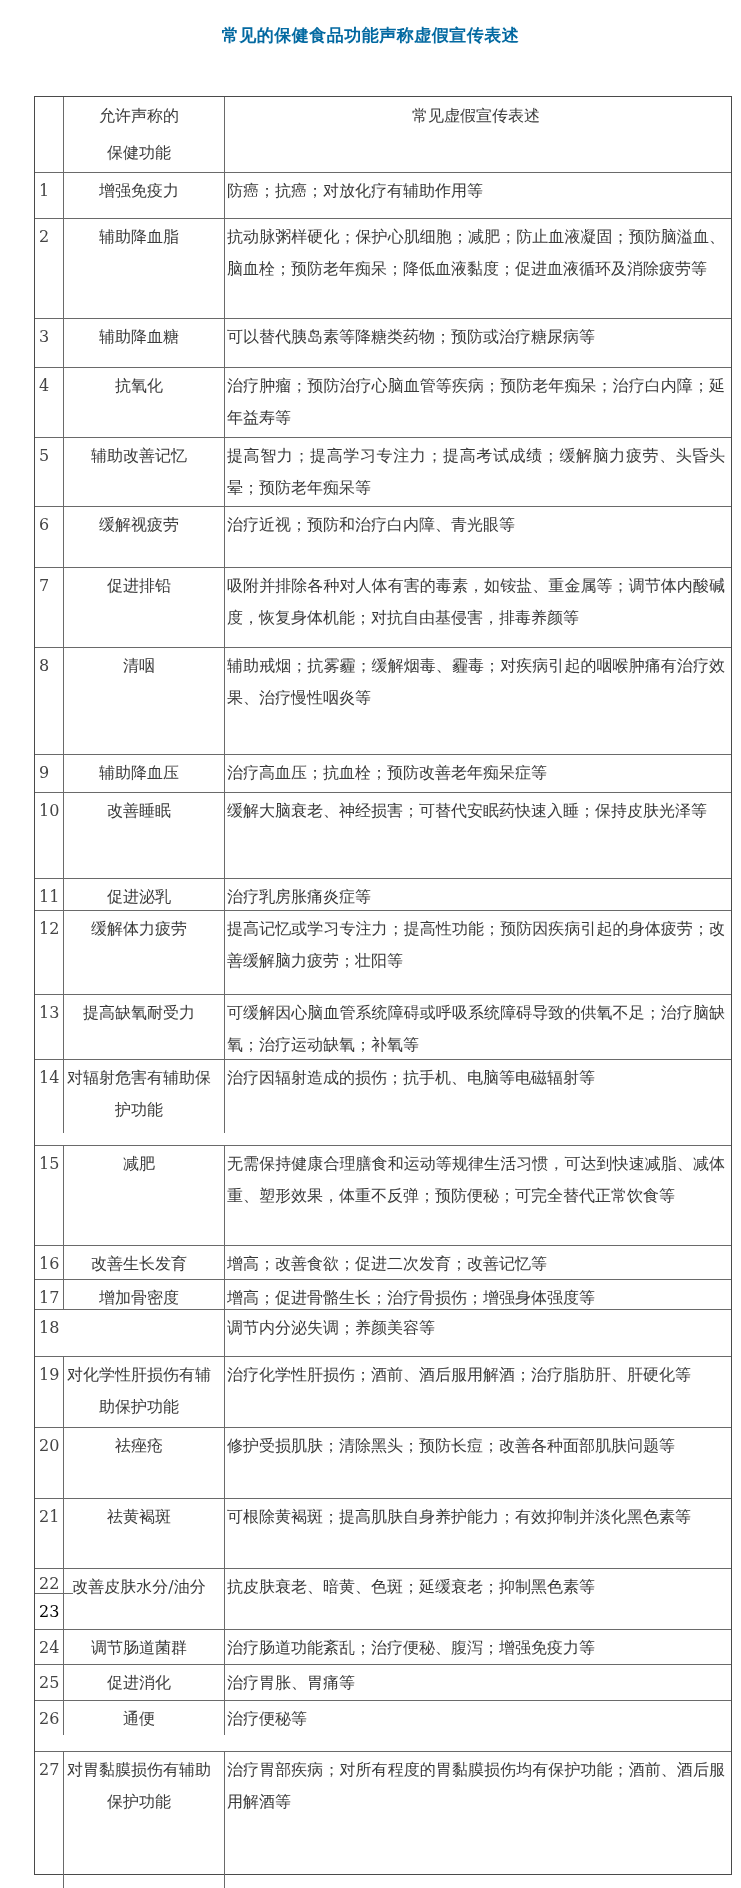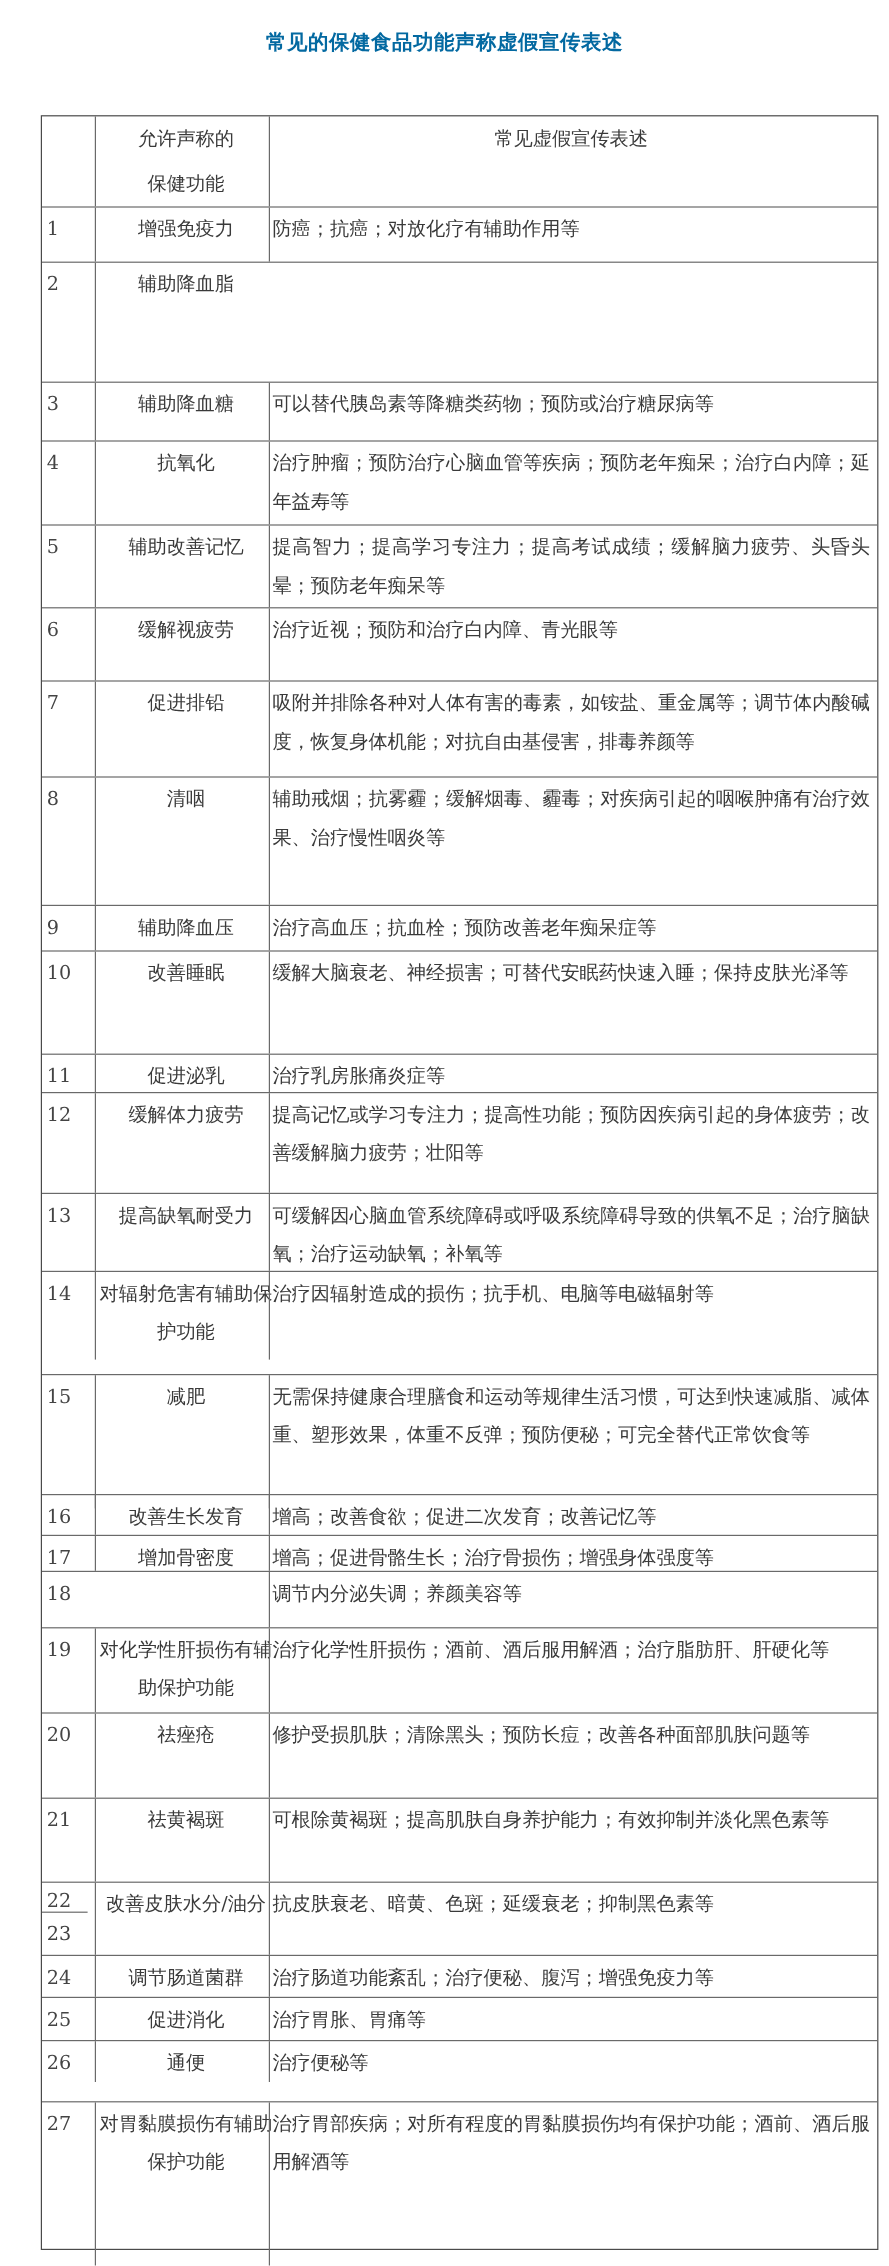--- a/index.html
+++ b/index.html
@@ -6,25 +6,25 @@
   body { width:741px; height:1888px; position:relative; overflow:hidden;
          font-family:"DejaVu Serif","Liberation Serif",serif; color:#3a3a3a; }
   .title { position:absolute; left:0; width:741px; top:24px; text-align:center;
            font-size:17px; font-weight:bold; color:#0369a1; letter-spacing:0.5px;
            font-family:"DejaVu Serif",serif; }
   .tbl { position:absolute; left:34px; top:96px; width:698px; border:1.5px solid #4a4a4a; box-sizing:border-box; }
   .row { position:absolute; left:0; width:100%; box-sizing:border-box; border-top:1.5px solid #6a6a6a; }
   .row.first { border-top:none; }
   .cell { position:absolute; top:0; bottom:0; box-sizing:border-box; font-size:16px; line-height:32px; }
   .c-no { left:0; width:38px; padding-left:4px; padding-top:2px; color:#444; }
-  .c-fn { left:44px; width:151px; border-left:1.5px solid #6a6a6a; text-align:center; padding-top:2px; }
+  .c-fn { left:28px; width:151px; border-left:1.5px solid #6a6a6a; text-align:center; padding-top:2px; }
   .c-ds { left:189px; right:0; border-left:1.5px solid #6a6a6a; padding-left:2px; padding-right:6px; padding-top:2px; text-align:justify; }
   .hdr .c-fn { line-height:37px; padding-top:0; }
   .hdr .c-ds { text-align:center; line-height:37px; padding-top:0; }
-  .sub { position:absolute; left:0; width:38px; box-sizing:border-box; padding-left:4px; font-size:16px; line-height:32px; color:#404040; }
+  .sub { position:absolute; left:0; width:38px; box-sizing:border-box; padding-left:4px; font-size:16px; line-height:32px; color:#000000; }
 </style>
 </head>
 <body>
 
 <div class="title">常见的保健食品功能声称虚假宣传表述</div>
 
 <div class="tbl" id="tbl" style="height:1779px;">
   <div class="row first hdr" style="top:0;height:75px;">
     <div class="cell c-no"></div>
     <div class="cell c-fn">
@@ -34,20 +34,21 @@
     <div class="cell c-ds">常见虚假宣传表述</div>
   </div>
 <div class="row" style="top: 75px; height: 46px;">
       <div class="cell c-no">1</div>
       <div class="cell c-fn">增强免疫力</div>
       <div class="cell c-ds">防癌；抗癌；对放化疗有辅助作用等</div>
     </div>
     <div class="row" style="top: 121px; height: 100px;">
       <div class="cell c-no">2</div>
       <div class="cell c-fn">辅助降血脂</div>
+      <div class="cell c-ds">抗动脉粥样硬化；保护心肌细胞；减肥；防止血液凝固；预防脑溢血、脑血栓；预防老年痴呆；降低血液黏度；促进血液循环及消除疲劳等</div>
     </div>
     <div class="row" style="top: 221px; height: 49px;">
       <div class="cell c-no">3</div>
       <div class="cell c-ds">可以替代胰岛素等降糖类药物；预防或治疗糖尿病等</div>
       <div class="cell c-fn">辅助降血糖</div>
     </div>
     <div class="row" style="top: 270px; height: 70px;">
       <div class="cell c-no">4</div>
       <div class="cell c-fn">抗氧化</div>
       <div class="cell c-ds">治疗肿瘤；预防治疗心脑血管等疾病；预防老年痴呆；治疗白内障；延年益寿等</div>

